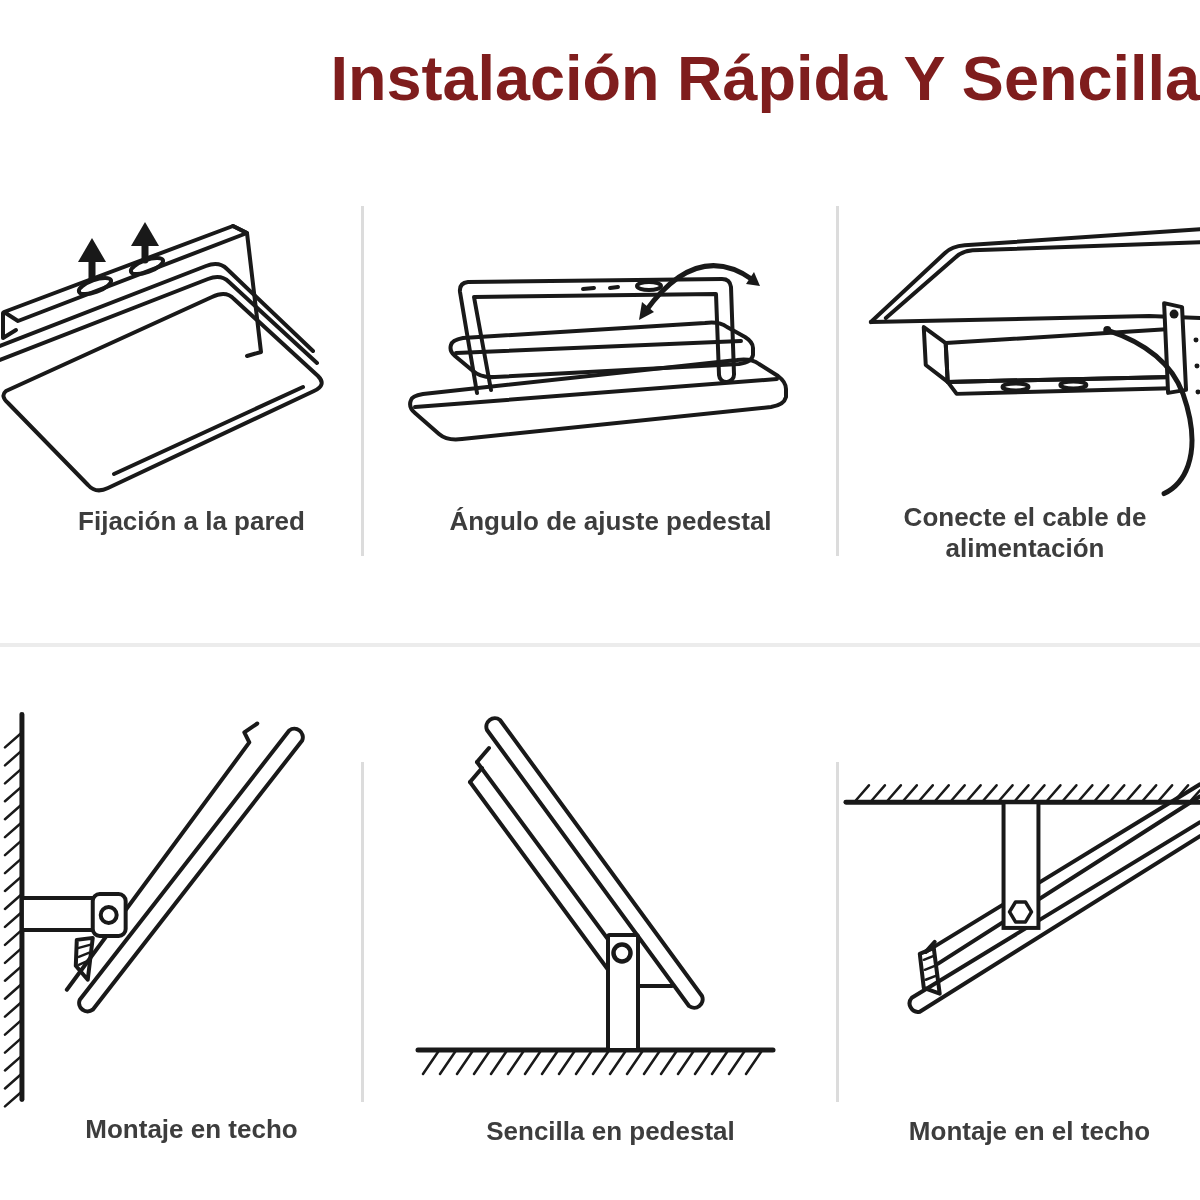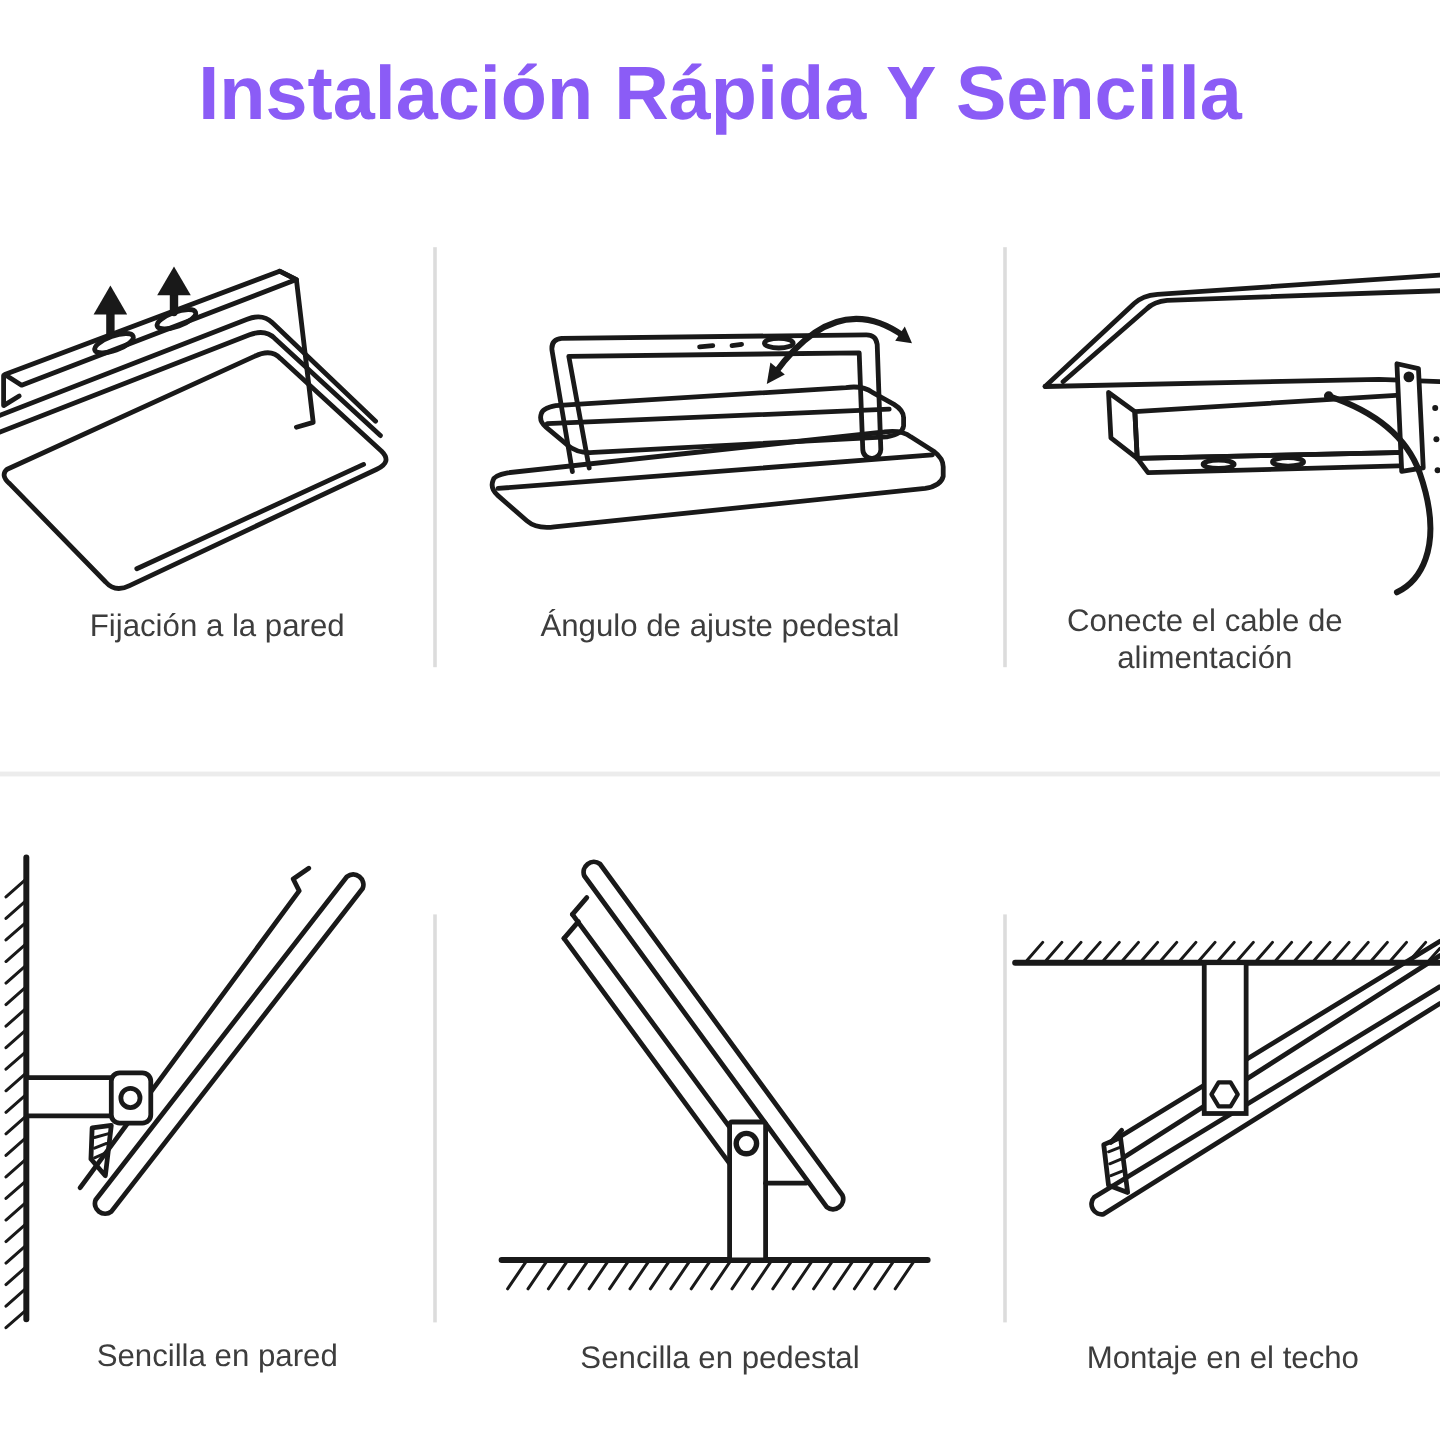--- a/index.html
+++ b/index.html
@@ -3,37 +3,38 @@
 <meta charset="utf-8">
 <style>
   html,body{margin:0;padding:0;}
   body{
     width:1200px;height:1200px;position:relative;overflow:hidden;
     background:#ffffff;
     font-family:"Liberation Sans", sans-serif;
   }
   .page-title{
     position:absolute;left:0;top:42px;width:1200px;
-    text-align:center;
-    font-size:63px;font-weight:bold;color:#8b5cf6;
+    text-align:right;
+    font-size:63px;font-weight:bold;color:#7f1d1d;
     letter-spacing:0px;white-space:nowrap;
   }
   .panel{position:absolute;}
   .panel svg{display:block;}
   .p1{left:0;top:200px;width:362px;height:372px;}
   .p2{left:363px;top:200px;width:474px;height:372px;}
   .p3{left:838px;top:200px;width:362px;height:372px;}
   .p4{left:0;top:690px;width:362px;height:470px;}
   .p5{left:363px;top:690px;width:474px;height:470px;}
   .p6{left:838px;top:690px;width:362px;height:470px;}
   .caption{
     margin:6px auto 0 auto;
     text-align:center;
-    font-size:26px;font-weight:normal;color:#3d3d3d;
+    font-size:26px;font-weight:bold;color:#3d3d3d;
     line-height:1.2;
+    padding-left:21px;
   }
   .p3 .caption{max-width:250px;margin-top:2px;margin-left:41px;}
   .p4 .caption{margin-top:4px;}
   .divider-v{position:absolute;width:3px;background:#dcdcdc;}
   .dv1{left:361px;top:206px;height:350px;}
   .dv2{left:836px;top:206px;height:350px;}
   .dv3{left:361px;top:762px;height:340px;}
   .dv4{left:836px;top:762px;height:340px;}
   .divider-h{position:absolute;left:0;top:643px;width:1200px;height:4px;background:#ececec;}
   .art path,.art ellipse,.art rect,.art circle{vector-effect:none;}
@@ -130,21 +131,21 @@
       <path stroke-width="2.5" d="M22 42 L5 57 M22 60 L5 75 M22 78 L5 93 M22 96 L5 111 M22 114 L5 129 M22 132 L5 147 M22 150 L5 165 M22 168 L5 183 M22 186 L5 201 M22 204 L5 219 M22 222 L5 237 M22 240 L5 255 M22 258 L5 273 M22 276 L5 291 M22 294 L5 309 M22 312 L5 327 M22 330 L5 345 M22 348 L5 363 M22 366 L5 381 M22 384 L5 399 M22 402 L5 417"></path>
       <path d="M67 300 L250 52 L245 42 L258 33"></path>
       <path d="M80 310 L290 40 A8.5 8.5 0 0 1 303 50 L93 320 A8.5 8.5 0 0 1 80 310 Z"></path>
       <path d="M77 250 L93 248 L88 290 L76 276 Z"></path>
       <path stroke-width="2.5" d="M79 258 L90 255 M79 267 L89 263 M79 275 L88 271"></path>
     </g>
     <path d="M22 208 L100 208 L100 240 L22 240 Z" fill="#ffffff" stroke="#191919" stroke-width="4" stroke-linejoin="round"></path>
     <rect x="93" y="204" width="33" height="42" rx="7" fill="#ffffff" stroke="#191919" stroke-width="4"></rect>
     <circle cx="109" cy="225" r="8" fill="#ffffff" stroke="#191919" stroke-width="4"></circle>
   </svg>
-  <div class="caption">Sencilla en pared</div>
+  <div class="caption">Montaje en techo</div>
 </div>
 
 <div class="panel p5">
   <svg class="art" width="474" height="420" viewBox="0 0 474 420">
     <g fill="none" stroke="#191919" stroke-width="4" stroke-linejoin="round" stroke-linecap="round">
       <path d="M114 72 L247 252"></path>
       <path d="M107 92 L246 281"></path>
       <path d="M114 72 L126 58 M107 92 L119 78"></path>
       <path d="M124 40 L326 316 A8.5 8.5 0 0 0 339 306 L137 30 A8.5 8.5 0 0 0 124 40 Z"></path>
       <path d="M55 360 L410 360" stroke-width="5"></path>

